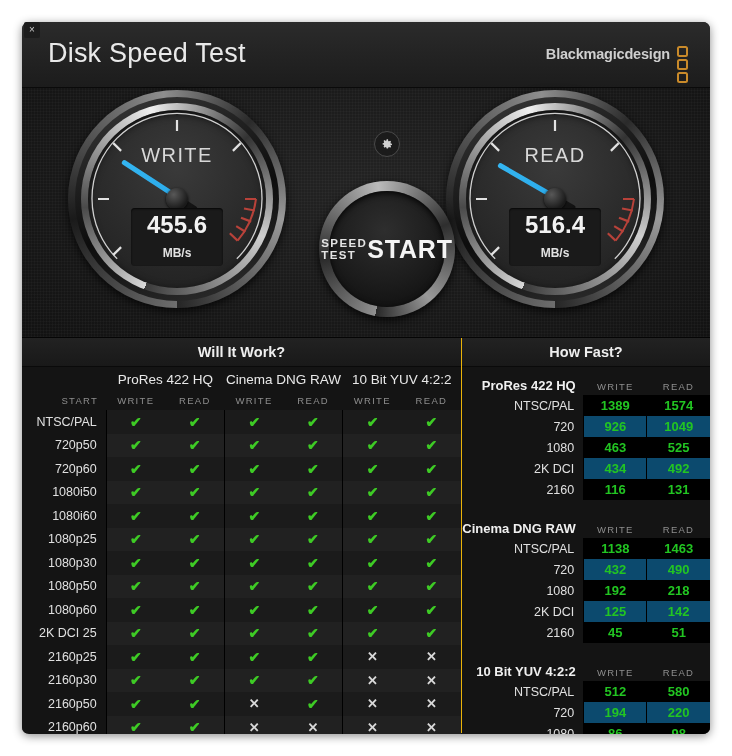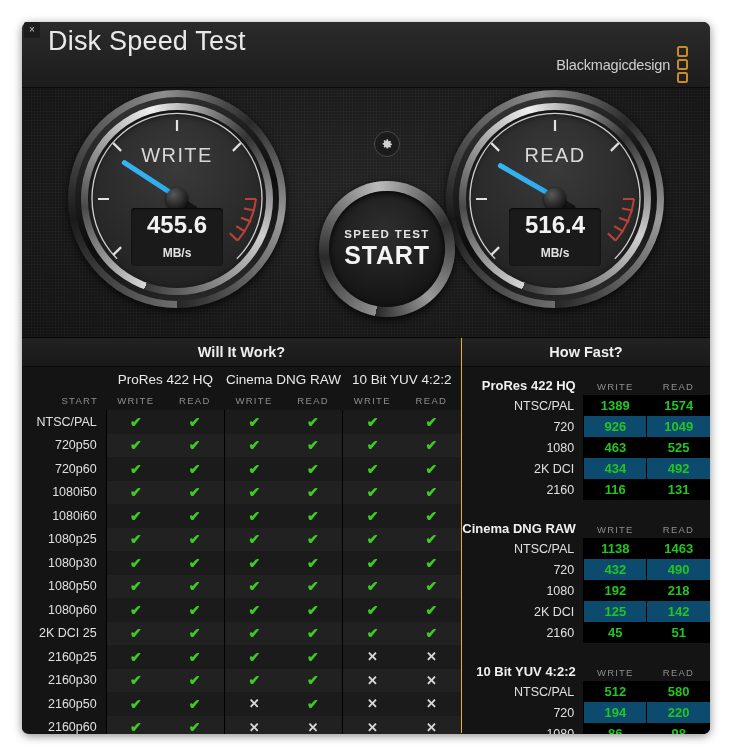--- a/index.html
+++ b/index.html
@@ -32,27 +32,27 @@
   }
 
   
   .titlebar {
     position: relative;
     height: 66px;
     background: linear-gradient(180deg,#2b2b2b 0%,#242424 45%,#1c1c1c 100%);
     border-bottom: 1px solid #0a0a0a;
   }
   .app-title {
-    position: absolute; left: 26px; top: 4px;
+    position: absolute; left: 26px; top: 16px;
     font-size: 27px; color: #e9e9e9; font-weight: 400;
     letter-spacing: .2px;
   }
   .brand {
     position: absolute; right: 22px; top: 24px;
-    display: flex; align-items: center; gap: 7px;
+    display: flex; gap: 7px; font-weight: bold;
   }
   .brand-text { font-size: 14.5px; color: #cfcfcf; letter-spacing: -.2px; }
   .brand-marks { display: flex; flex-direction: column; gap: 2px; }
   .brand-marks i {
     display: block; width: 11px; height: 11px;
     border: 2px solid #c98a2a; border-radius: 2.5px;
   }
 
   
   .gauges {
@@ -144,21 +144,21 @@
     position: absolute; left: 297px; top: 93px;
     width: 136px; height: 136px; border-radius: 50%;
     background: conic-gradient(from 190deg,#909090,#2a2a2a 20%,#bbbbbb 45%,#2e2e2e 66%,#9a9a9a 86%,#272727 100%);
     box-shadow: 0 3px 9px rgba(0,0,0,.8);
     display: flex; align-items: center; justify-content: center;
     cursor: pointer; z-index: 10;
   }
   .start-inner {
     width: 116px; height: 116px; border-radius: 50%;
     background: radial-gradient(circle at 48% 34%, #2e2e2e 0%, #1c1c1c 55%, #0b0b0b 100%);
-    display: flex; flex-direction: column; align-items: center; justify-content: center;
+    display: flex; flex-direction: row; align-items: center; justify-content: center;
     box-shadow: inset 0 2px 6px rgba(0,0,0,.9);
   }
   .start-sub { font-size: 11.5px; color: #e4e4e4; font-weight: 700; letter-spacing: 1.4px; }
   .start-main { font-size: 25px; color: #f4f4f4; font-weight: 700; letter-spacing: .8px; margin-top: 1px; }
 
   
   .lower { position: relative; display: flex; height: 395px; background: #141414; }
   .panel-left  { width: 440px; position: relative; border-right: 1px solid #eab308; }
   .panel-right { flex: 1; position: relative; }
   .panel-head {

